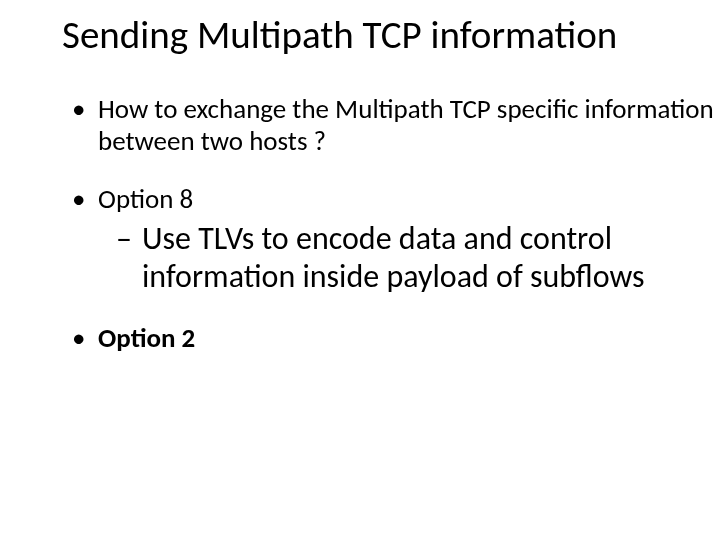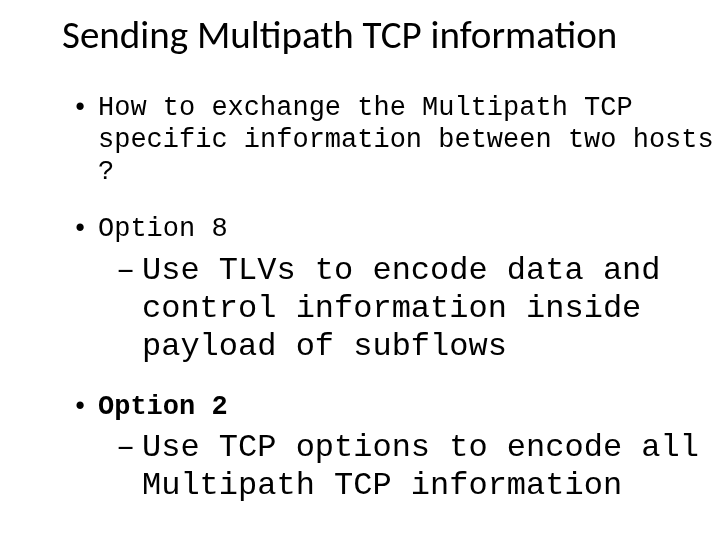--- a/index.html
+++ b/index.html
@@ -24,21 +24,20 @@
     font-weight: 400;
     letter-spacing: 0px;
     margin: 6px 0 36px 0;
     line-height: 1.1;
   }
   ul.level1 {
     list-style: none;
     padding: 0;
     margin: 0 0 0 8px;
     font-size: 27px;
-    font-family: Liberation Mono, monospace;
   }
   ul.level1 > li {
     position: relative;
     padding-left: 28px;
     margin-bottom: 26px;
     line-height: 1.18;
   }
   ul.level1 > li::before {
     content: "•";
     position: absolute;
@@ -78,20 +77,15 @@
     <li>
       <span>Option 8</span>
       <ul class="level2">
         <li>
           <span>Use TLVs to encode data and control information inside payload of subflows</span>
         </li>
       </ul>
     </li>
     <li>
       <span class="bold">Option 2</span>
-      <ul class="level2">
-        <li>
-          <span>Use TCP options to encode all Multipath TCP information</span>
-        </li>
-      </ul>
     </li>
   </ul>
 </div>
 
 </body></html>

